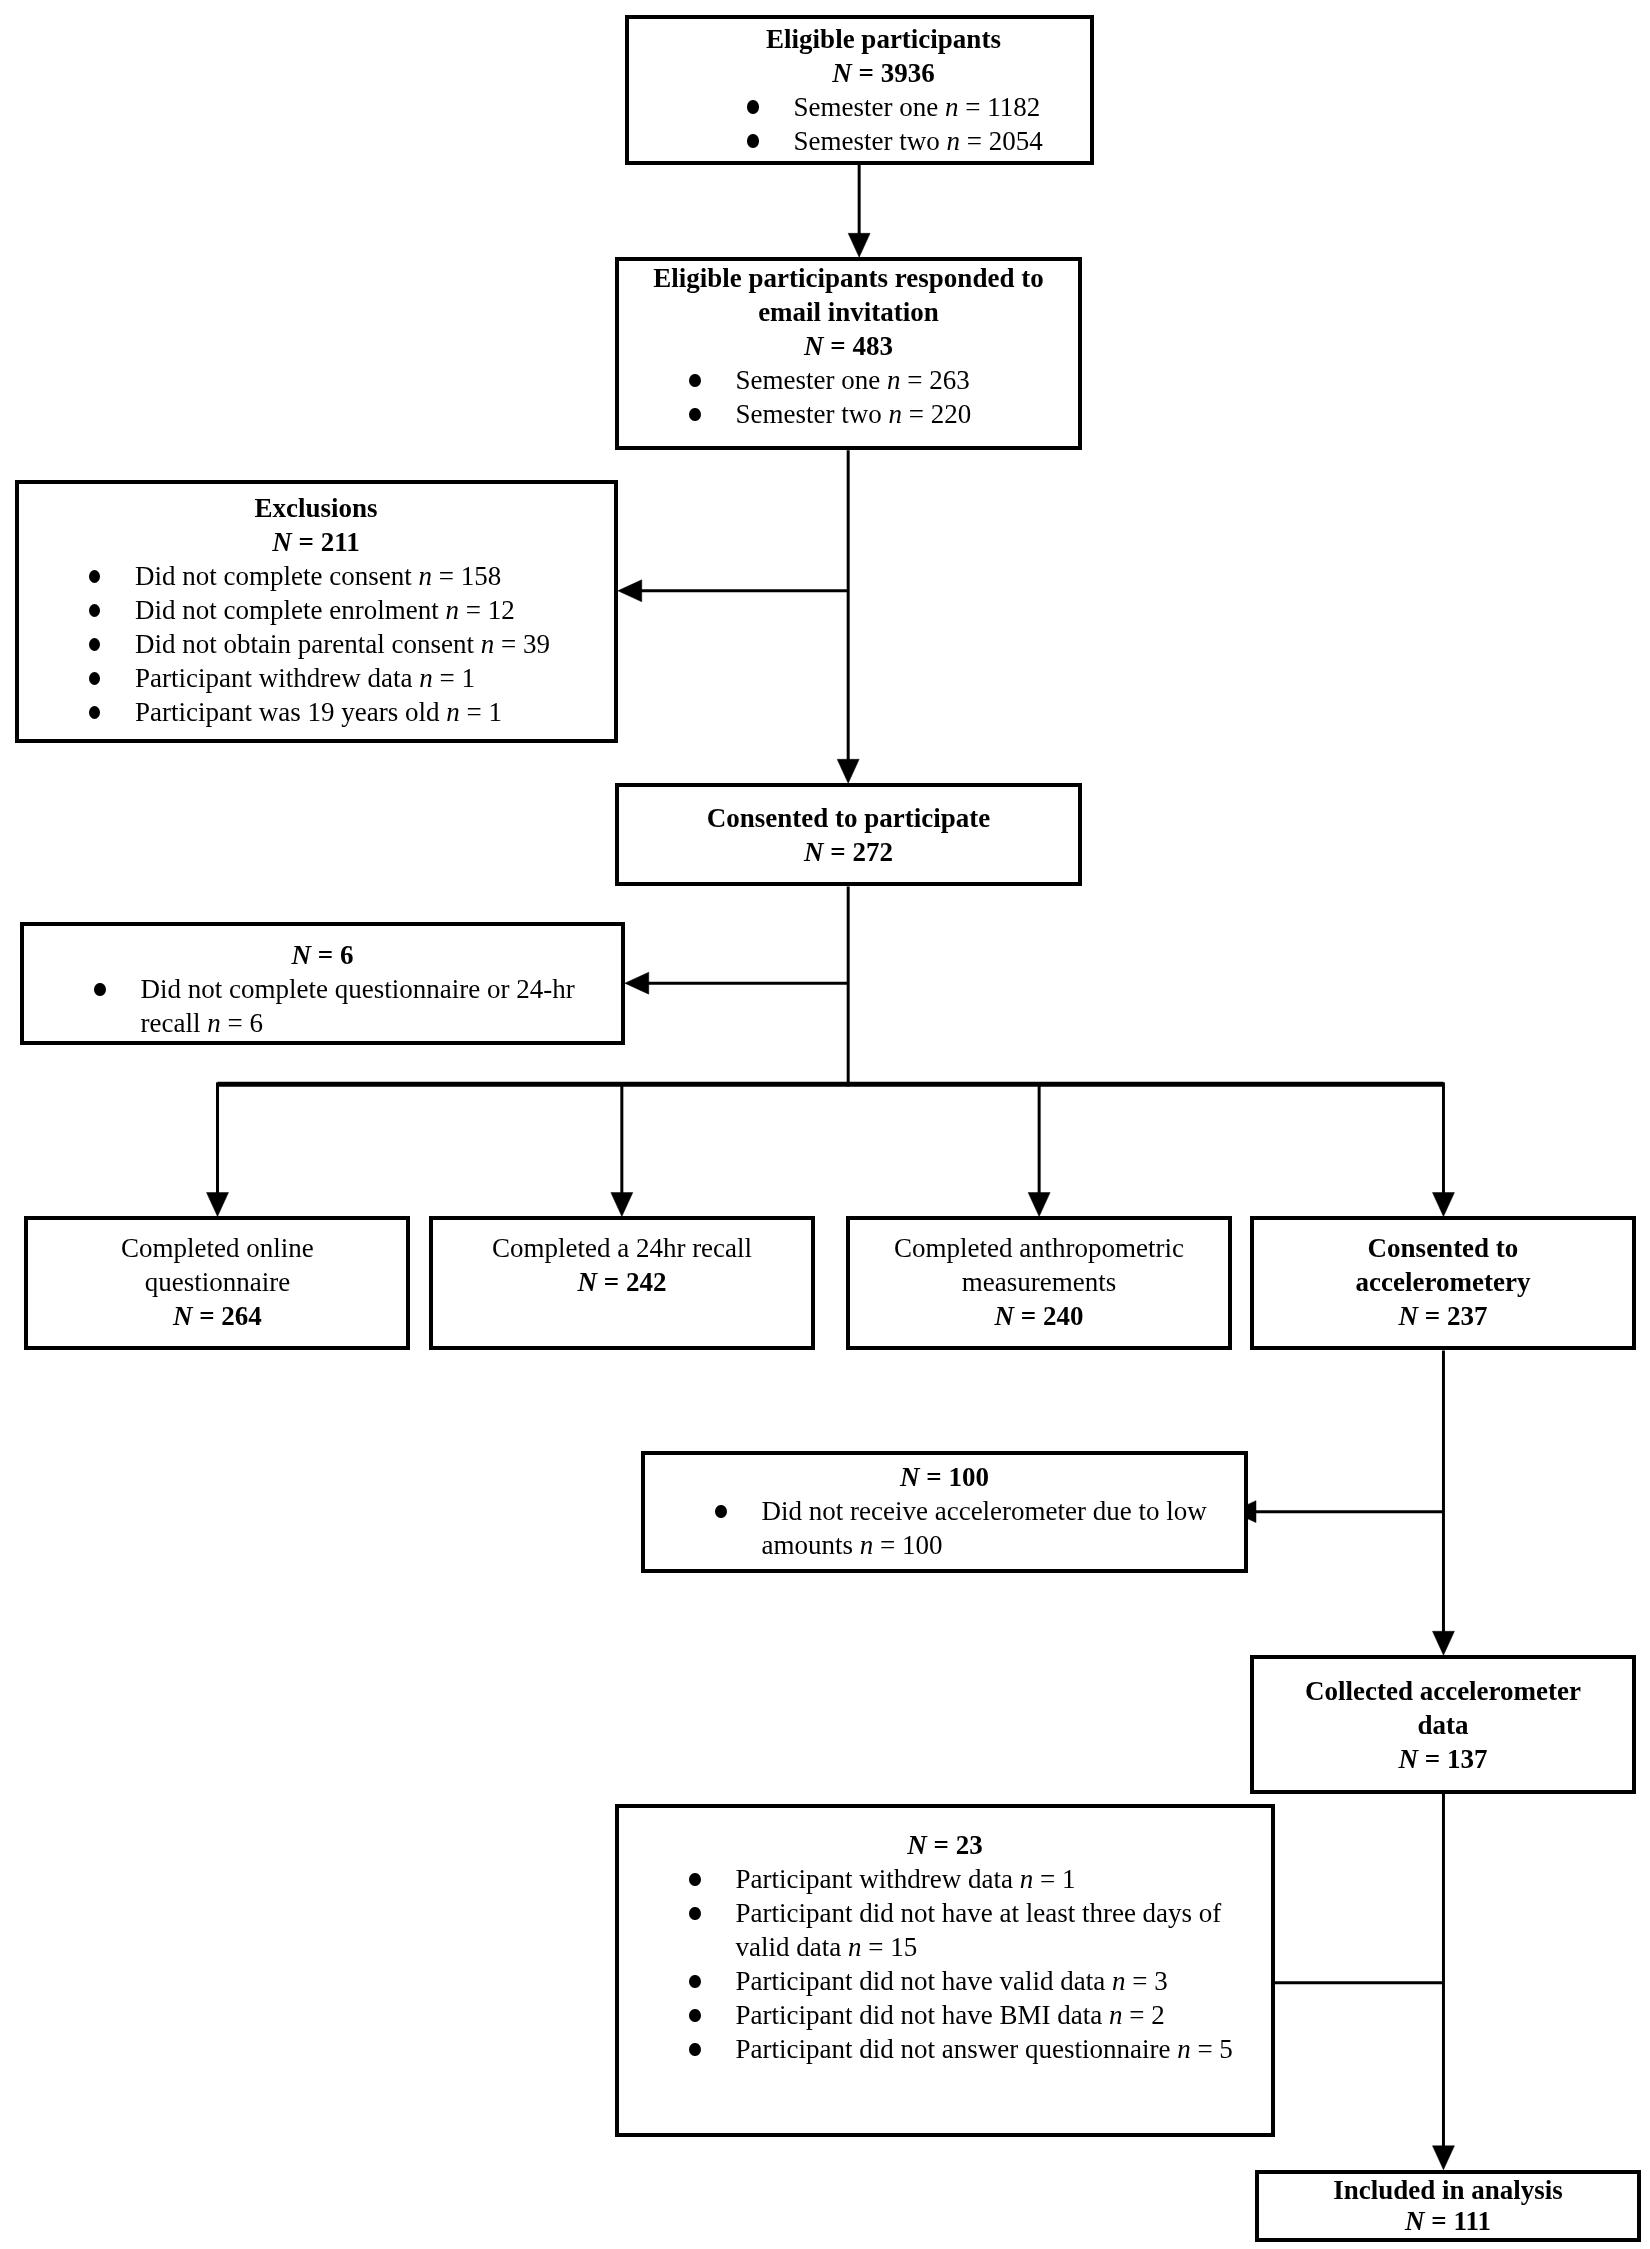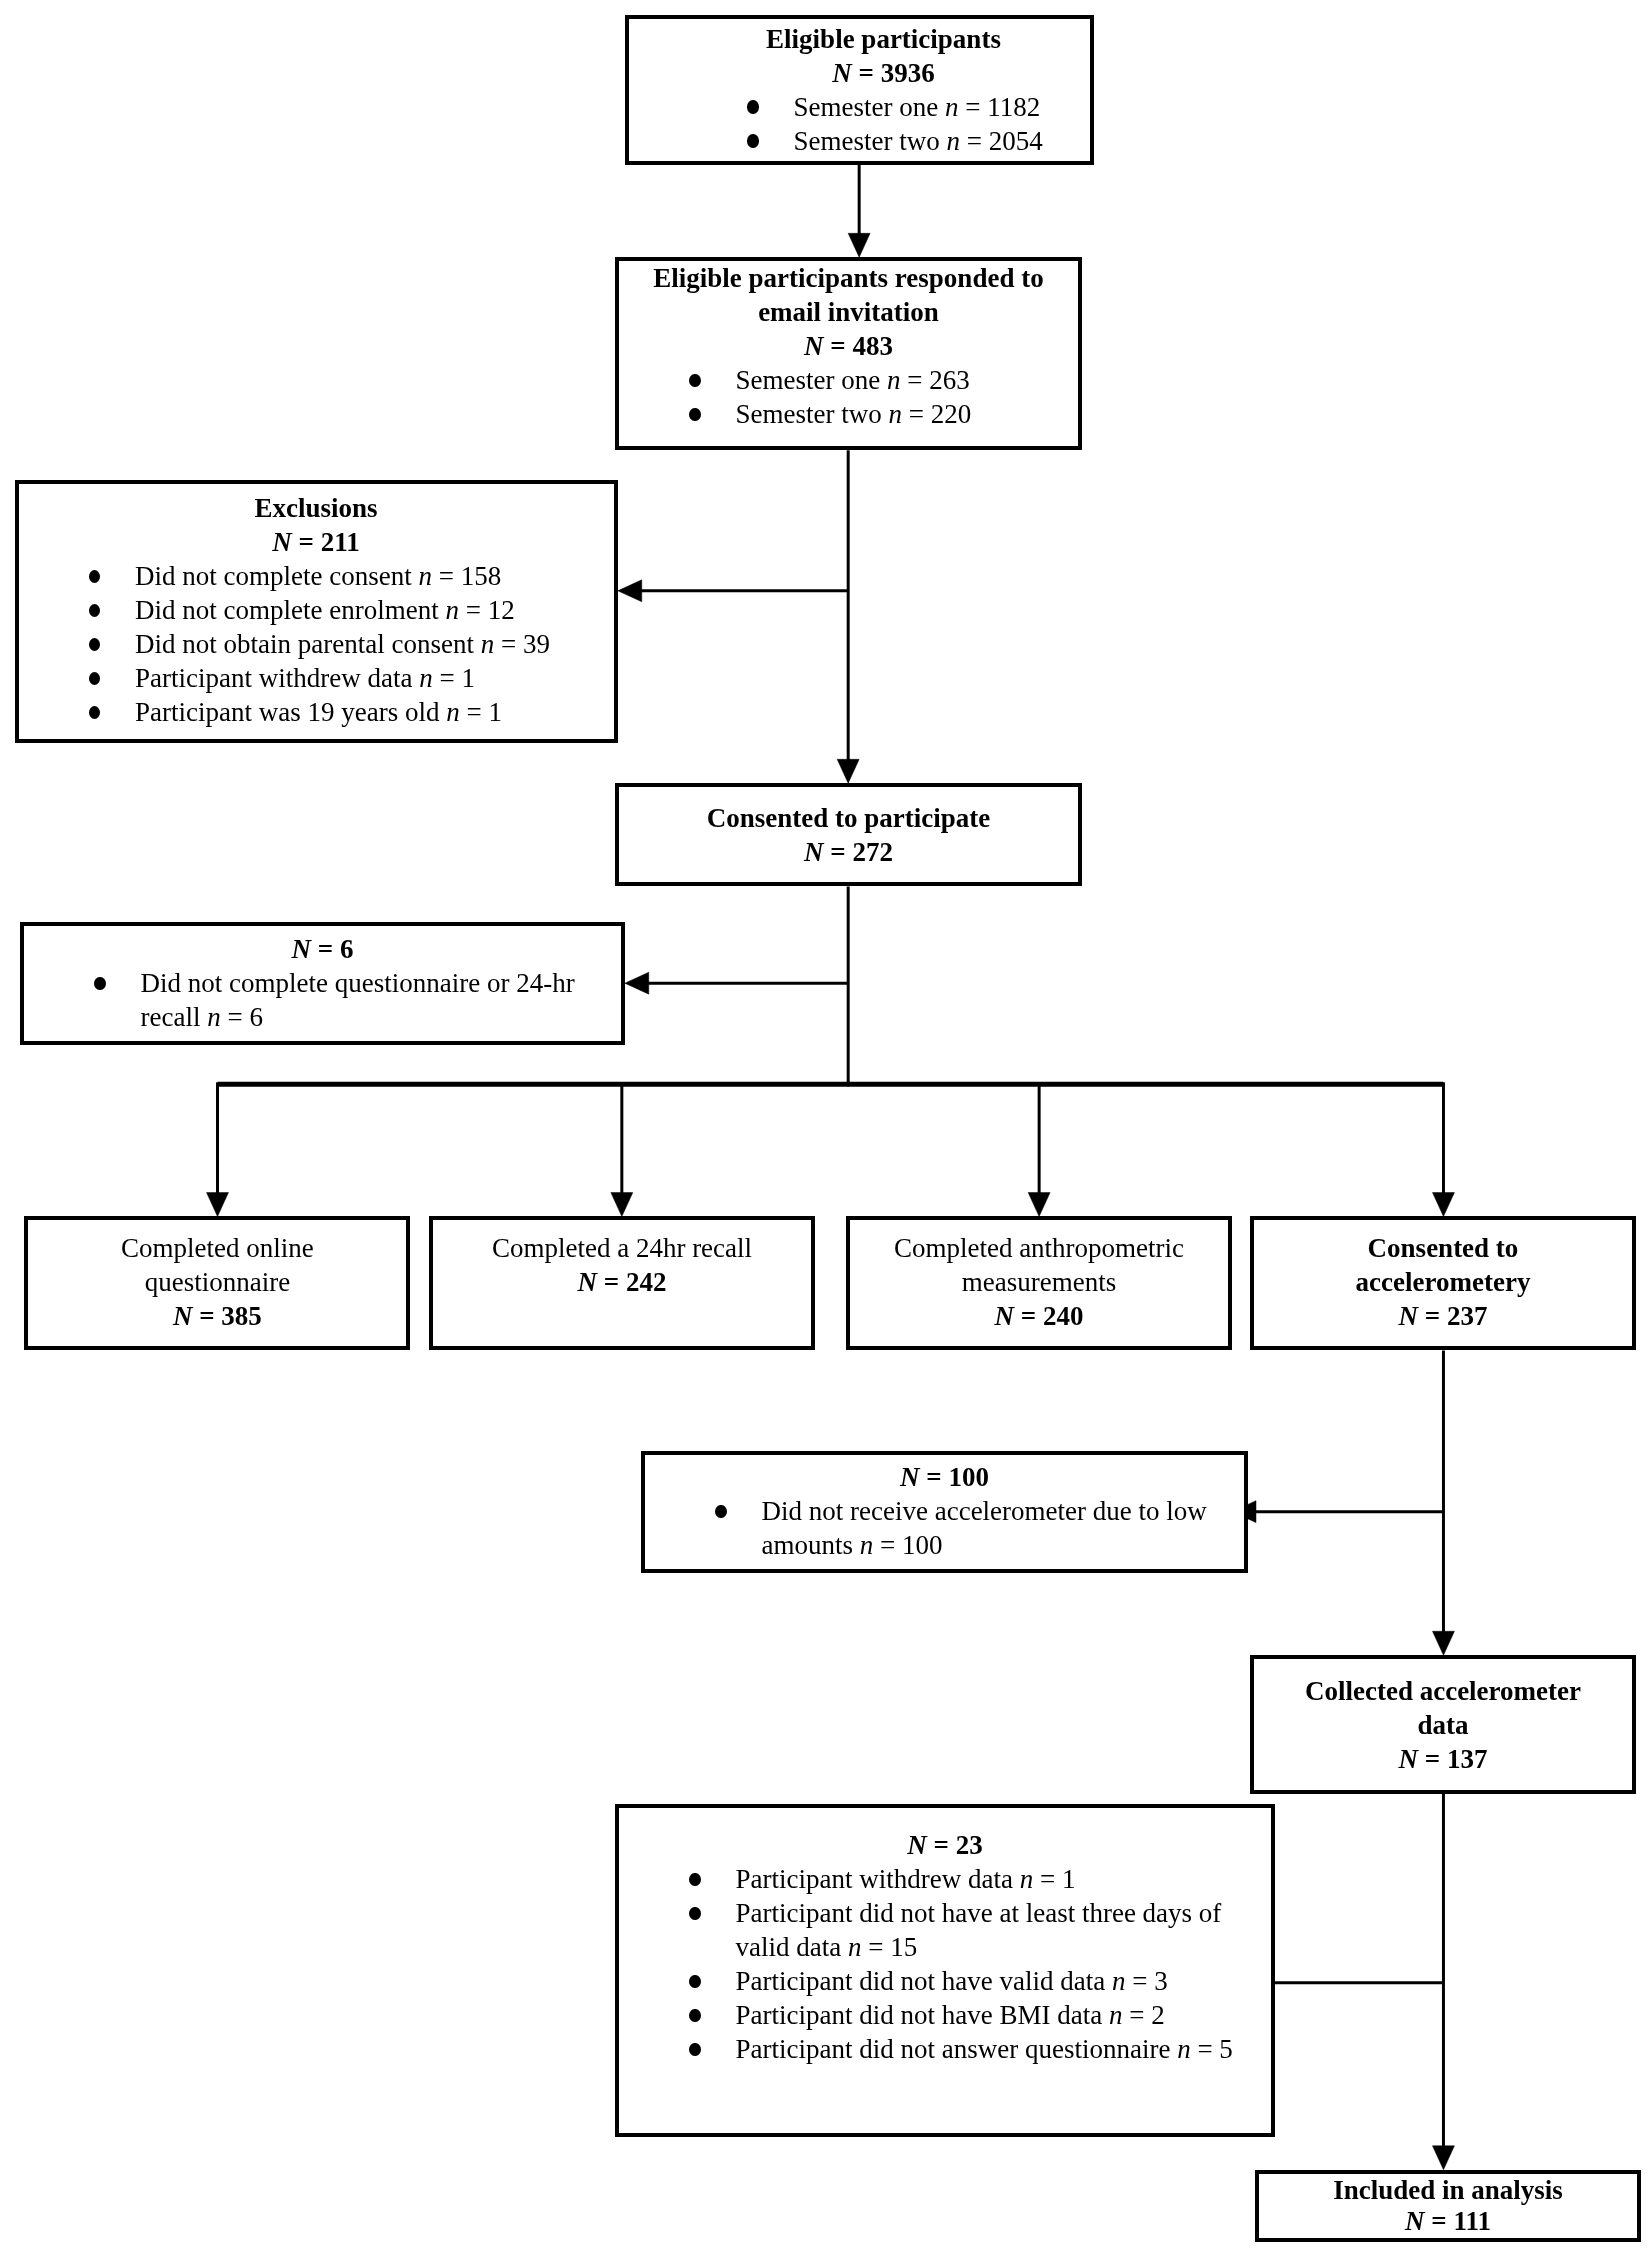--- a/index.html
+++ b/index.html
@@ -137,32 +137,32 @@
       <span class="dot"></span>
       <span class="btext"><span>Participant was 19 years old </span><span class="var">n</span><span> = 1</span></span>
     </div>
   </div>
 
   <div class="box vcenter" style="left:615px;top:783px;width:467px;height:103px;">
     <div class="title">Consented to participate</div>
     <div class="nline"><span class="var">N</span><span> = 272</span></div>
   </div>
 
-  <div class="box tight" style="left:20px;top:922px;width:605px;height:123px;padding-top:6px;">
+  <div class="box tight" style="left:20px;top:922px;width:605px;height:123px;padding-top:12px;">
     <div class="nline"><span class="var">N</span><span> = 6</span></div>
     <div class="brow">
       <span class="dot"></span>
       <span class="btext"><span>Did not complete questionnaire or 24-hr recall </span><span class="var">n</span><span> = 6</span></span>
     </div>
   </div>
 
   <div class="box" style="left:24.4px;top:1216px;width:386px;height:134px;padding-top:11px;">
     <div class="title reg">Completed online</div>
     <div class="title reg">questionnaire</div>
-    <div class="nline"><span class="var">N</span><span> = 385</span></div>
+    <div class="nline"><span class="var">N</span><span> = 264</span></div>
   </div>
 
   <div class="box" style="left:429px;top:1216px;width:386px;height:134px;padding-top:11px;">
     <div class="title reg">Completed a 24hr recall</div>
     <div class="nline"><span class="var">N</span><span> = 242</span></div>
   </div>
 
   <div class="box" style="left:846px;top:1216px;width:386px;height:134px;padding-top:11px;">
     <div class="title reg">Completed anthropometric</div>
     <div class="title reg">measurements</div>

